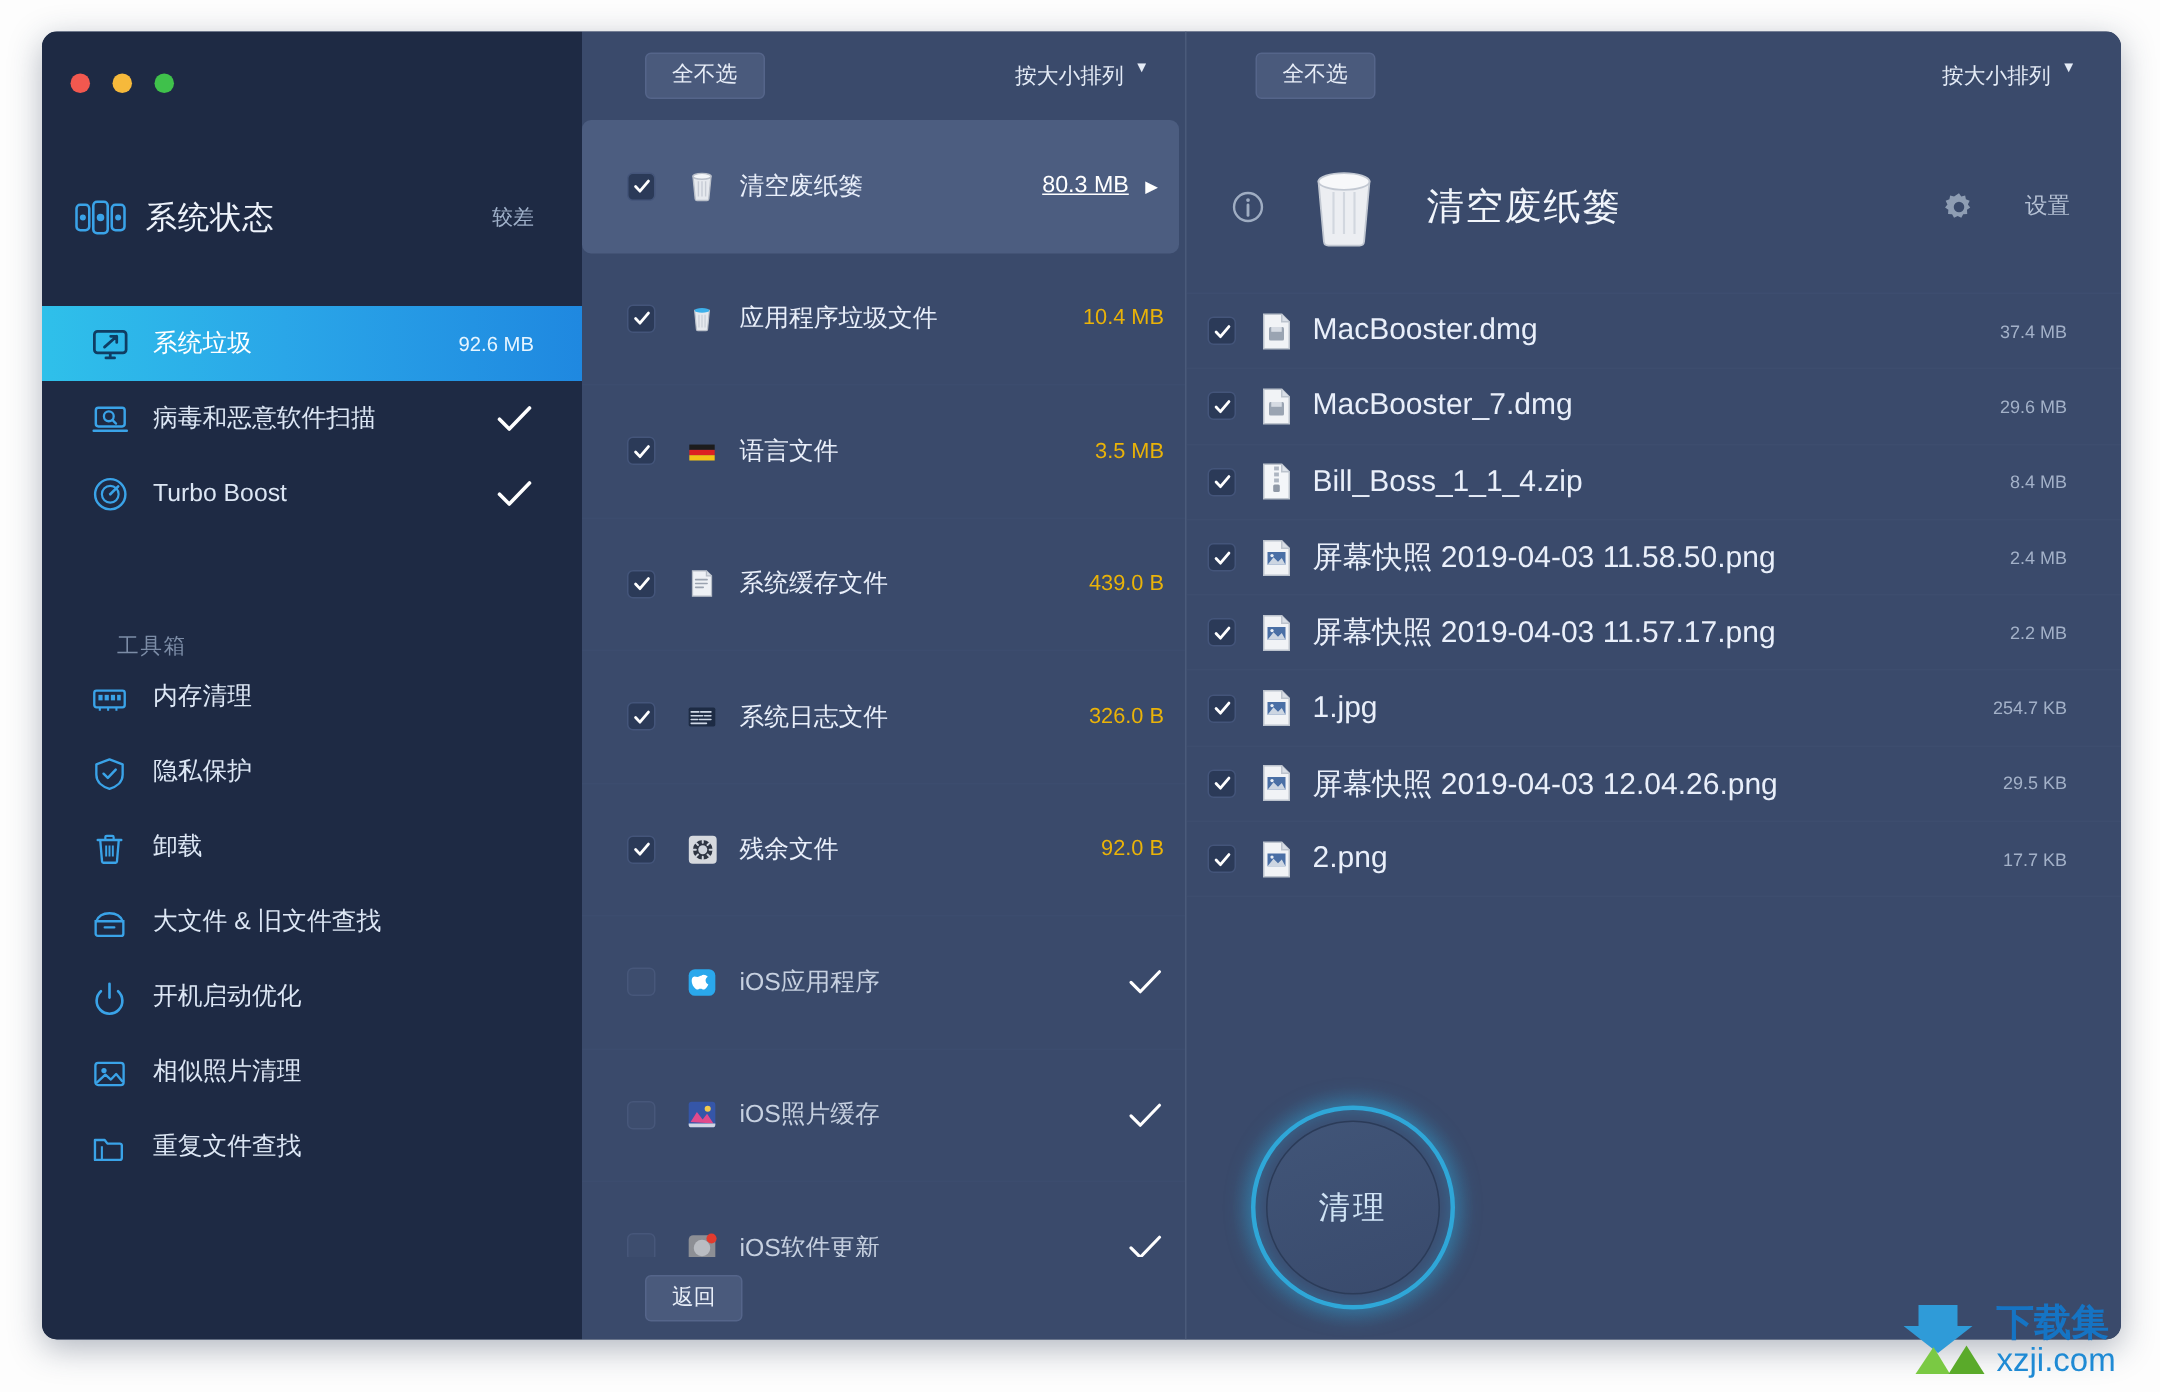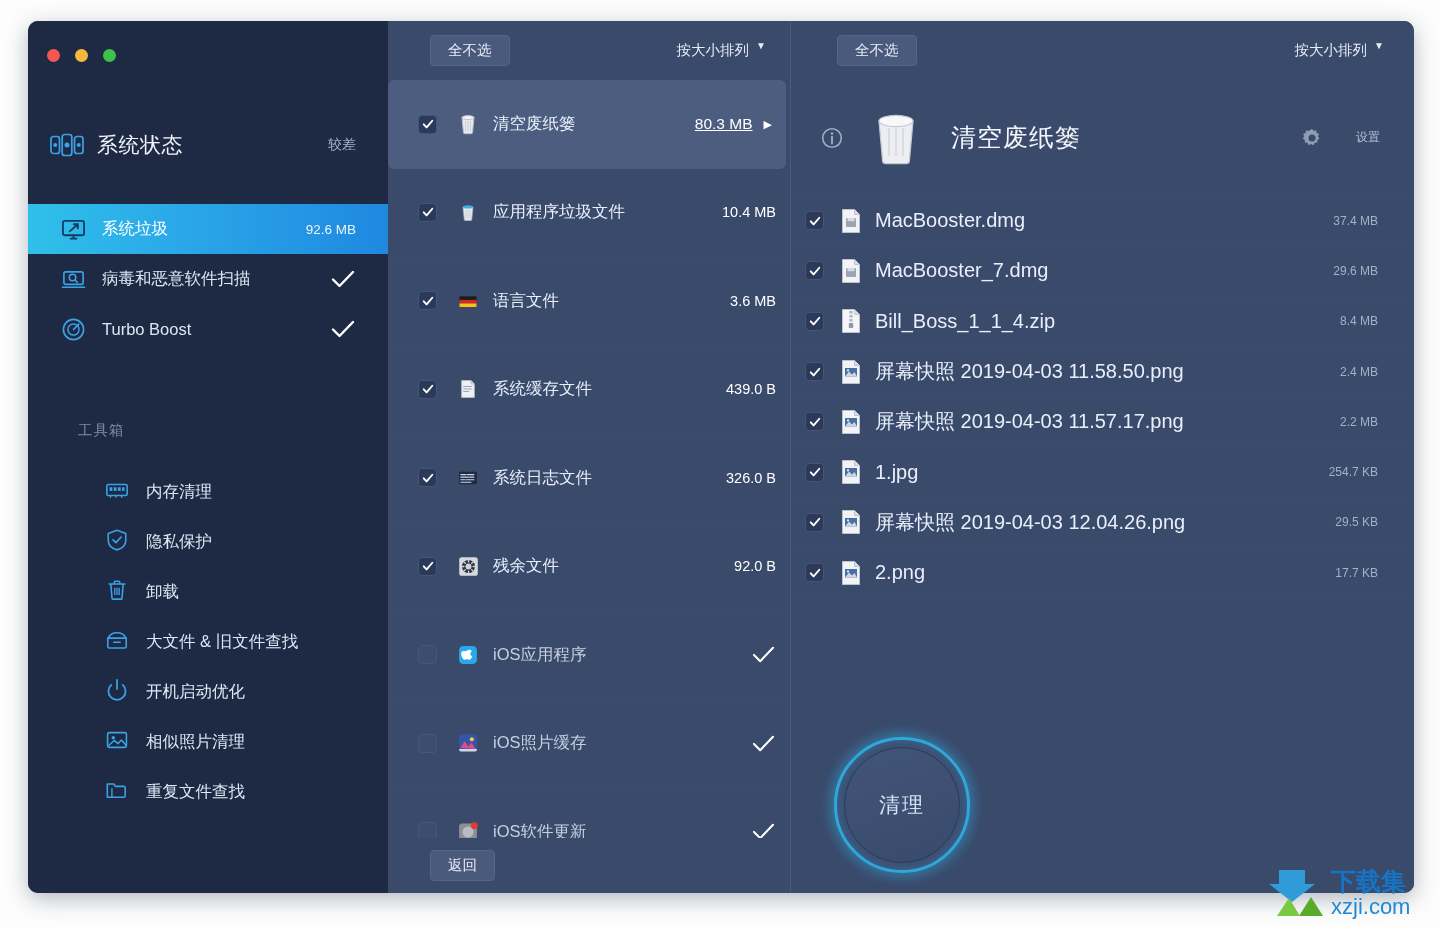--- a/index.html
+++ b/index.html
@@ -58,22 +58,22 @@
   .nav-item.active .nav-size { color: #e6f5ff; }
   .nav-size { margin-left: auto; font-size: 13.5px; color: #9fb0c9; }
   .nav-check { margin-left: auto; }
 
   .tools-label {
     position: absolute; top: 400px; left: 50px;
     color: #7c8ca6; font-size: 14.5px; letter-spacing: 1px;
   }
   .tools { position: absolute; top: 432px; left: 0; width: 100%; }
   .tool-item {
-    height: 50px; display: flex; align-items: flex-end; padding: 0 32px;
-    color: #dde7f5; font-size: 16.5px; margin-left: 44px;
+    height: 50px; display: flex; align-items: flex-start; padding: 0 32px;
+    color: #dde7f5; font-size: 16.5px;
   }
   .tool-item .tic { width: 26px; height: 26px; margin-right: 16px; flex: 0 0 26px;
                     display: flex; align-items: center; justify-content: center; }
 
   
   .middle {
     width: 402px; flex: 0 0 402px; height: 100%;
     background: #3a4a6b; position: relative;
     display: flex; flex-direction: column;
   }
@@ -104,21 +104,21 @@
     background: #4c5d80;
     border-radius: 6px;
     border-bottom: none;
     margin: 0 4px 0 0;
   }
   .mrow .cbox { margin-right: 18px; }
   .mrow .licon { width: 26px; height: 26px; margin-right: 12px; flex: 0 0 26px;
                  display:flex; align-items:center; justify-content:center; }
   .mrow .lname { color: #e9effa; font-size: 16.5px; }
   .mrow.dim .lname { color: #c6d0e0; }
-  .mrow .lsize { margin-left: auto; color: #ffffff; font-size: 14.5px; }
+  .mrow .lsize { margin-left: auto; color: #eab308; font-size: 14.5px; }
   .mrow.sel .lsize { color: #ffffff; font-size: 15.5px; text-decoration: underline; }
   .mrow .arrow { margin-left: 11px; color: #ffffff; font-size: 11px; }
   .mrow .tick { margin-left: auto; }
 
   .mid-bottom {
     height: 55px; flex: 0 0 55px; display: flex; align-items: center;
     padding-left: 42px;
   }
   .btn-back {
     background: #4a5a7c; border: 1px solid #55658a;
@@ -140,21 +140,21 @@
   .r-head {
     height: 116px; flex: 0 0 116px;
     display: flex; align-items: center; padding: 0 34px 0 30px;
     border-bottom: 1px solid #47577850;
   }
   .info-icon { width: 22px; height: 22px; margin-right: 26px; flex:0 0 22px; }
   .bin-icon { width: 54px; height: 56px; margin-right: 28px; flex:0 0 54px; }
   .r-title { color: #f1f5fb; font-size: 25px; letter-spacing: 1px; }
   .gear-wrap { margin-left: auto; display: flex; align-items: center; gap: 33px; }
   .gear-icon { width: 22px; height: 22px; }
-  .gear-label { color: #b5c1d4; font-size: 12px; }
+  .gear-label { color: #b5c1d4; font-size: 15px; }
 
   .r-list { flex: 0 0 auto; }
   .frow {
     height: 50.3px; display: flex; align-items: center;
     padding-left: 14px; padding-right: 36px;
     border-bottom: 1px solid #45557650;
   }
   .frow .cbox { margin-right: 16px; }
   .frow .ficon { width: 22px; height: 26px; margin-right: 13px; flex:0 0 22px; }
   .frow .fname { color: #e9effa; font-size: 20px; }
@@ -423,21 +423,21 @@
               </svg>
           </span>
           <span class="licon">
             <svg viewBox="0 0 26 26" width="24" height="20">
               <rect x="2" y="7" width="22" height="4.6" fill="#1c1c1c"></rect>
               <rect x="2" y="11.6" width="22" height="4.6" fill="#dd2222"></rect>
               <rect x="2" y="16.2" width="22" height="4.6" fill="#f3c316"></rect>
             </svg>
           </span>
           <span class="lname">语言文件</span>
-          <span class="lsize">3.6 MB</span>
+          <span class="lsize">3.5 MB</span>
         </div>
 
         <div class="mrow">
           <span class="cbox">
             <svg viewBox="0 0 14 14" width="12" height="12">
                 <path d="M2 7.4 L5.4 11 L12 3.2" fill="none" stroke="#ffffff" stroke-width="2.2" stroke-linecap="round" stroke-linejoin="round"></path>
               </svg>
           </span>
           <span class="licon">
             <svg viewBox="0 0 26 26" width="22" height="24">

